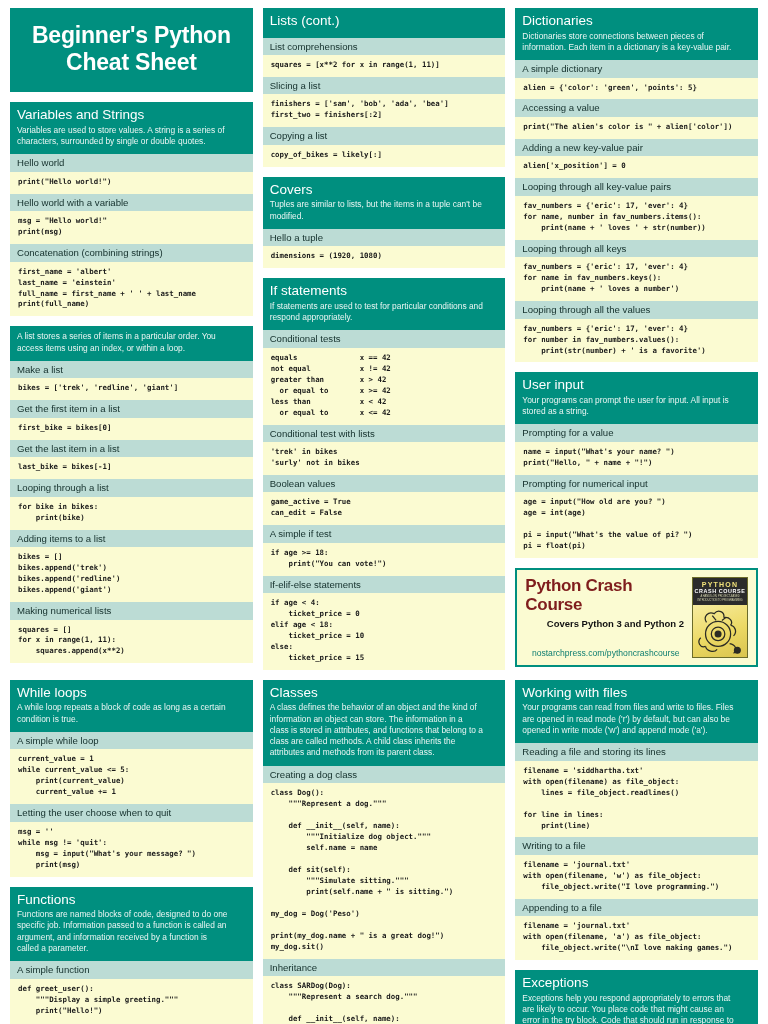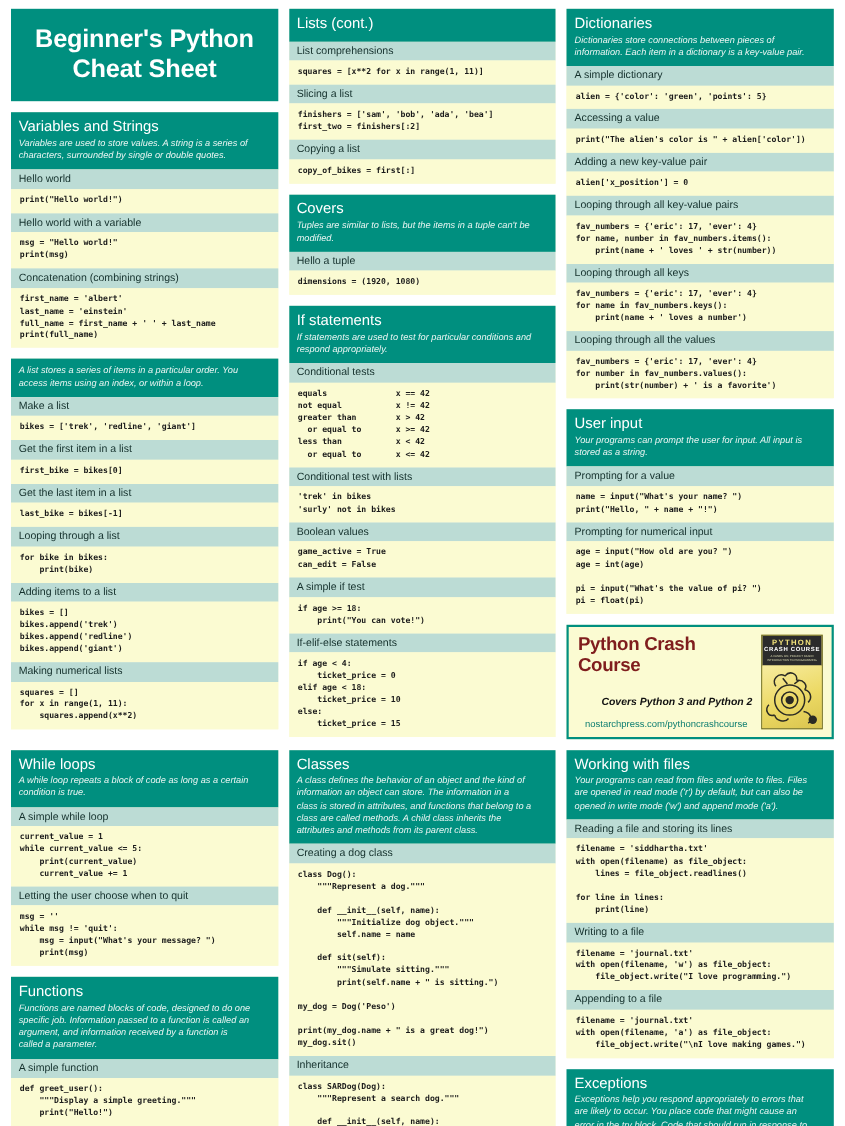--- a/index.html
+++ b/index.html
@@ -57,21 +57,20 @@
     padding: 5px 22px 7px 7px;
   }
   .sec-title {
     font-size: 13.5px;
     font-weight: normal;
     line-height: 1.15;
     margin-bottom: 2px;
   }
   .sec-desc {
     font-size: 8.4px;
-    font-style: italic;
     line-height: 1.34;
     color: #eaf6f3;
   }
   .sub {
     background: #bcdcd5;
     color: #14302c;
     font-size: 9.6px;
     padding: 3px 7px 3px 7px;
     line-height: 1.2;
   }
@@ -105,26 +104,25 @@
   }
   .ad-title {
     font-size: 17px;
     font-weight: bold;
     color: #7f1d1d;
     line-height: 1.1;
     letter-spacing: -0.3px;
   }
   .ad-sub {
     font-size: 9.5px;
-    font-style: italic;
     font-weight: bold;
     color: #111111;
     text-align: right;
     padding-right: 2px;
-    margin-top: 18px;
+    margin-top: 3px;
   }
   .ad-url {
     font-size: 8.6px;
     color: #0d7d70;
     margin-top: 9px;
     text-align: center;
   }
   .book {
     width: 56px;
     flex: 0 0 56px;
@@ -211,21 +209,21 @@
       <div class="section">
         <div class="sec-head">
           <div class="sec-title">Lists (cont.)</div>
         </div>
         <div class="sub">List comprehensions</div>
         <div class="code">squares = [x**2 for x in range(1, 11)]</div>
         <div class="sub">Slicing a list</div>
         <div class="code">finishers = ['sam', 'bob', 'ada', 'bea']
 first_two = finishers[:2]</div>
         <div class="sub">Copying a list</div>
-        <div class="code">copy_of_bikes = first[:]</div>
+        <div class="code">copy_of_bikes = likely[:]</div>
       </div>
 
       <div class="section">
         <div class="sec-head">
           <div class="sec-title">Covers</div>
           <div class="sec-desc">Tuples are similar to lists, but the items in a tuple can't be modified.</div>
         </div>
         <div class="sub">Hello a tuple</div>
         <div class="code">dimensions = (1920, 1080)</div>
       </div>

